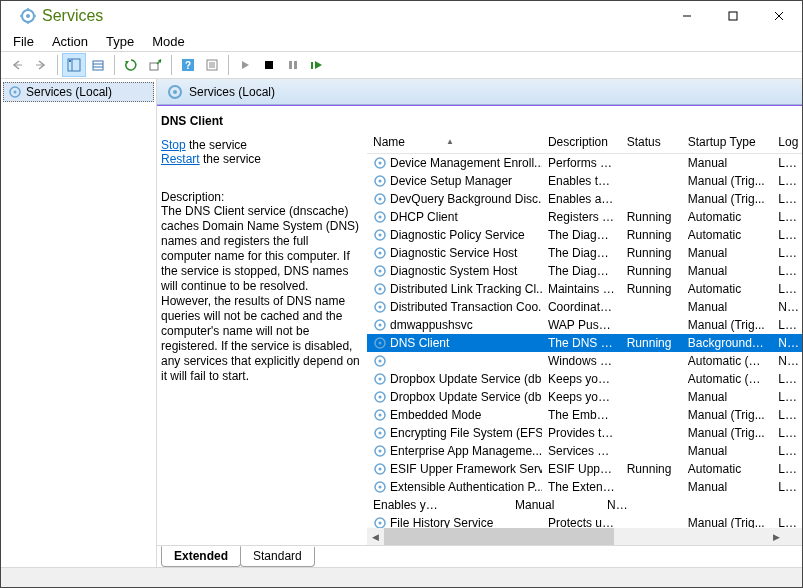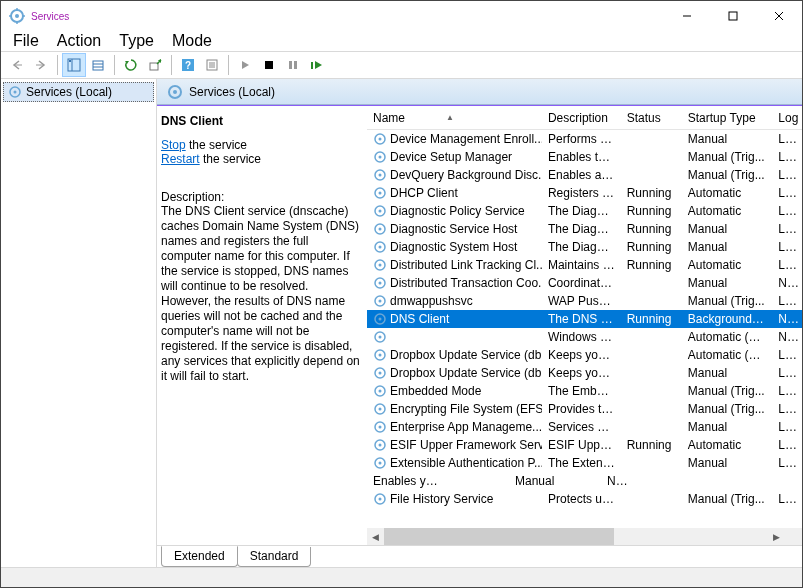--- a/index.html
+++ b/index.html
@@ -1,58 +1,58 @@
 <!DOCTYPE html>
 <html><head>
 <meta charset="utf-8">
 <style>
   * { box-sizing: border-box; }
   html, body { margin:0; padding:0; font-family: "Segoe UI", Tahoma, sans-serif; font-size:12px; color:#000; background:#fff; }
   .window { width:803px; height:588px; border:1px solid #454545; position:relative; display:flex; flex-direction:column; background:#fff;}
-  .titlebar { height:30px; display:flex; align-items:center; padding:0 0 0 8px; color:#a21caf; font-size:10px;}
+  .titlebar { height:30px; display:flex; align-items:center; padding:0 0 0 19px; color:#4d7c0f; font-size:16px;}
   .titlebar .icon { margin-right:6px; }
   .titlebar .title { flex:1; }
   .titlebar .winbtn { width:46px; height:30px; display:flex; align-items:center; justify-content:center; }
-  .menubar { height:20px; display:flex; gap:2px; padding:0 4px; align-items:center; font-size:16px;}
+  .menubar { height:20px; display:flex; gap:2px; padding:0 4px; align-items:center; font-size:13px;}
   .menubar .menuitem { padding:1px 8px; }
   .toolbar { height:28px; border-top:1px solid #d9d9d9; border-bottom:1px solid #d9d9d9; display:flex; align-items:center; padding:0 4px; gap:0; background:#fff;}
   .tbtn { width:24px; height:24px; display:flex; align-items:center; justify-content:center; border:1px solid transparent; margin:0 0px; }
   .tbtn.active { border:1px solid #99ccff; background:#cce8ff; }
   .tbtn.disabled { opacity:0.4; }
   .sep-v { width:1px; height:20px; background:#c0c0c0; margin:0 4px; }
   .body { flex:1; display:flex; overflow:hidden; }
   .treepane { width:156px; border-right:1px solid #d9d9d9; background:#fff; padding:2px 0;}
   .treeitem { display:flex; align-items:center; height:20px; padding:0 4px; background:#d9e7f7; border:1px dotted #666; margin:1px 2px;}
   .treeitem span { margin-left:4px; }
   .mainpane { flex:1; display:flex; flex-direction:column; overflow:hidden;}
   .header { height:26px; background:linear-gradient(#e6eff8,#cfe3f5); border-bottom:1px solid #9fb7d4; display:flex; align-items:center; padding-left:10px; font-size:12px;}
   .header .icon { margin-right:6px; }
   .content { flex:1; display:flex; overflow:hidden; border-top:1px solid #8b5cf6;}
   .descpane { width:210px; padding:8px 6px 8px 4px; font-size:12px; overflow:hidden;}
   .descpane .svcname { font-weight:bold; margin-bottom:10px; }
   .descpane a { color:#0066cc; text-decoration:underline; cursor:pointer;}
   .descpane .desclabel { margin-top:24px; }
-  .listpane { flex:1; overflow:hidden; display:flex; flex-direction:column; position:relative;}
+  .listpane { flex:1; overflow:hidden; display:flex; flex-direction:column; position:relative;margin-top:24px;}
   .colheaders { height:24px; display:flex; border-bottom:1px solid #e5e5e5; font-size:12px; background:#fff; }
   .colheaders .col { padding:4px 6px; border-right:1px solid transparent; white-space:nowrap; overflow:hidden; display:flex; align-items:center;}
   .colheaders .col.sorted { justify-content:flex-start;}
   .sortarrow { font-size:8px; color:#666; margin:0 auto;}
   .rows { flex:1; overflow-y:auto; overflow-x:hidden; }
   .row { height:18px; display:flex; align-items:center; font-size:12px; white-space:nowrap; }
   .row.selected { background:#0078d7; color:#fff; }
   .row .cell { padding:0 6px; overflow:hidden; text-overflow:ellipsis; }
   .row .cell.first { display:flex; align-items:center;}
   .row .cell.first .icon { margin-right:3px; flex-shrink:0;}
   .hscroll { height:17px; background:#f0f0f0; display:flex; align-items:stretch;}
   .hscroll .track { flex:1; background:#f0f0f0; display:flex; align-items:stretch;}
   .hscroll .thumb { width:60%; background:#cdcdcd; }
   .hscroll .arrow { width:17px; background:#f0f0f0; display:flex;align-items:center;justify-content:center; font-size:9px; color:#606060;}
   .tabs { height:22px; border-top:1px solid #d9d9d9; display:flex; align-items:flex-end; padding-left:4px; background:#fff;}
   .tab { padding:2px 12px 3px; border:1px solid #a0a0a0; border-top:none; border-top-left-radius:0; border-top-right-radius:0; border-bottom-left-radius:4px; border-bottom-right-radius:4px; font-size:12px; background:#fff; margin-right:-1px; position:relative;}
-  .tab.active { background:#fff; font-weight:normal; border-top:1px solid #fff; margin-top:-1px; z-index:1;}
+  .tab.active { background:#fff; font-weight:bold; border-top:1px solid #fff; margin-top:-1px; z-index:1;}
   .statusbar { height:20px; border-top:1px solid #d9d9d9; background:#f0f0f0;}
   
   .c-name { width:178px; }
   .c-desc { width:80px; }
   .c-stat { width:62px; }
   .c-start { width:92px; }
   .c-log { width:30px; }
   svg { display:block; }
   .vscroll-spacer { width:17px; background:#f0f0f0; }
 </style>

